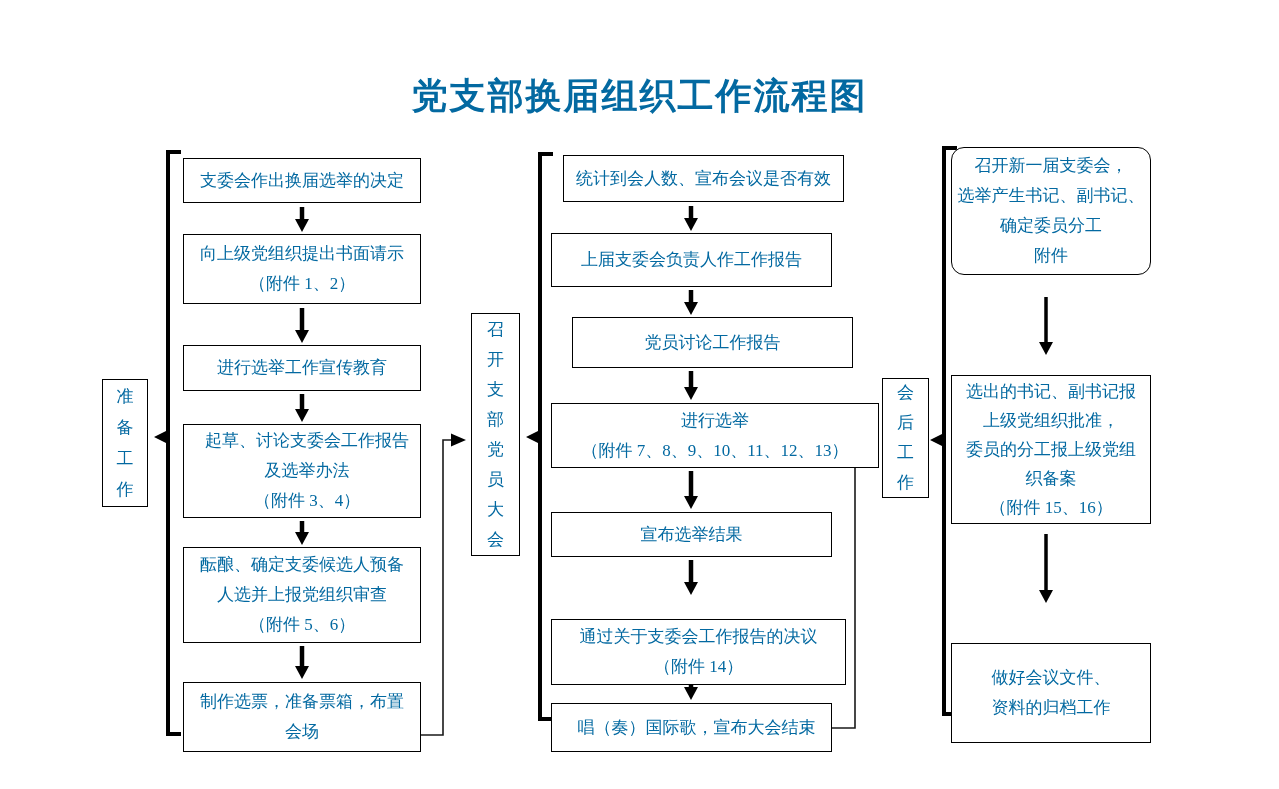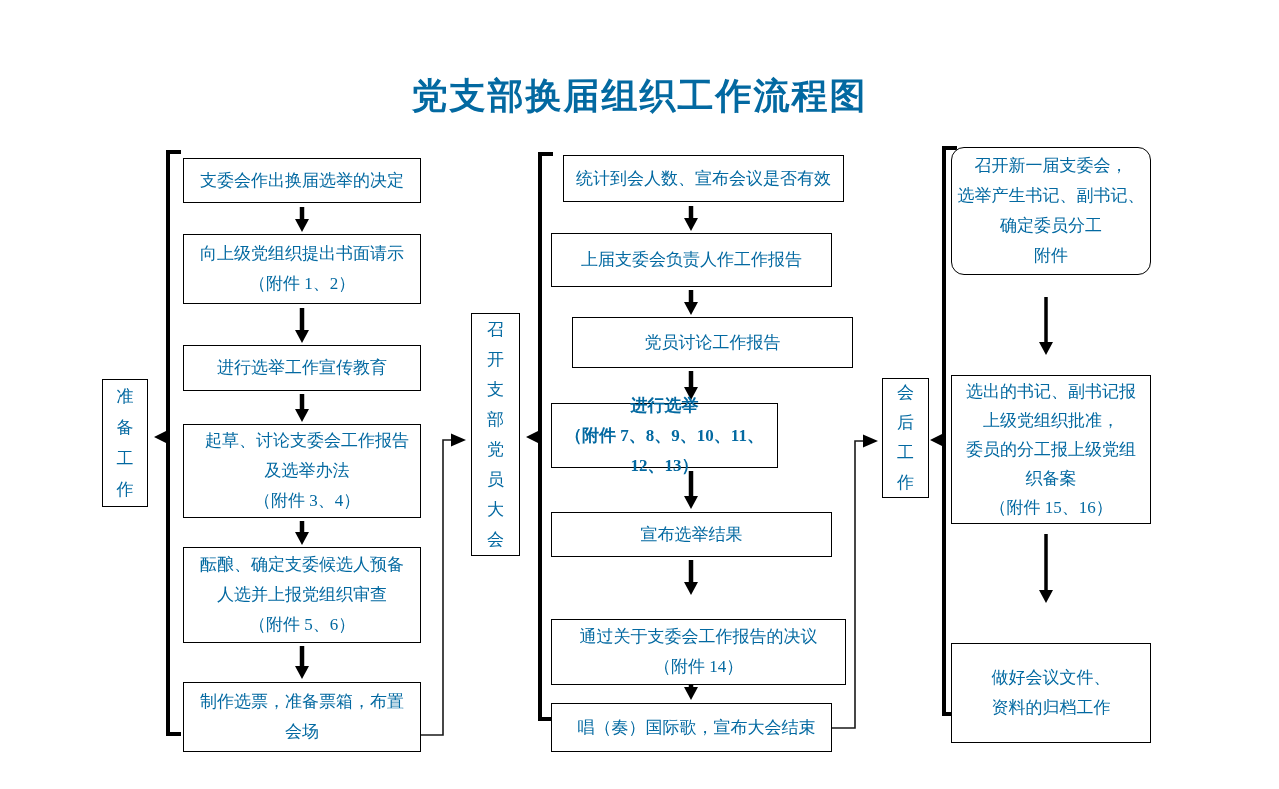--- a/index.html
+++ b/index.html
@@ -164,21 +164,21 @@
 （附件 3、4）</div>
   <div class="box" style="left:183px; top:547px; width:238px; height:96px;">酝酿、确定支委候选人预备
 人选并上报党组织审查
 （附件 5、6）</div>
   <div class="box" style="left:183px; top:682px; width:238px; height:70px;">制作选票，准备票箱，布置
 会场</div>
 
   <div class="box" style="left:551px; top:155px; width:281px; height:47px;margin-left:12px;">统计到会人数、宣布会议是否有效</div>
   <div class="box" style="left:551px; top:233px; width:281px; height:54px;">上届支委会负责人作工作报告</div>
   <div class="box" style="left:572px; top:317px; width:281px; height:51px;">党员讨论工作报告</div>
-  <div class="box" style="left:551px; top:403px; width:227px; height:65px;font-weight:bold;">进行选举
+  <div class="box" style="left:551px; top:403px; width:328px; height:65px;">进行选举
 （附件 7、8、9、10、11、12、13）</div>
   <div class="box" style="left:551px; top:512px; width:281px; height:45px;">宣布选举结果</div>
   <div class="box" style="left:551px; top:619px; width:295px; height:66px;font-family:Liberation Serif, serif;">通过关于支委会工作报告的决议
 （附件 14）</div>
   <div class="box" style="left:551px; top:703px; width:281px; height:49px;padding-left:12px;">唱（奏）国际歌，宣布大会结束</div>
 
   <div class="box" style="left:951px; top:147px; width:200px; height:128px;border-radius:13px;">召开新一届支委会，
 选举产生书记、副书记、
 确定委员分工
 附件</div>

